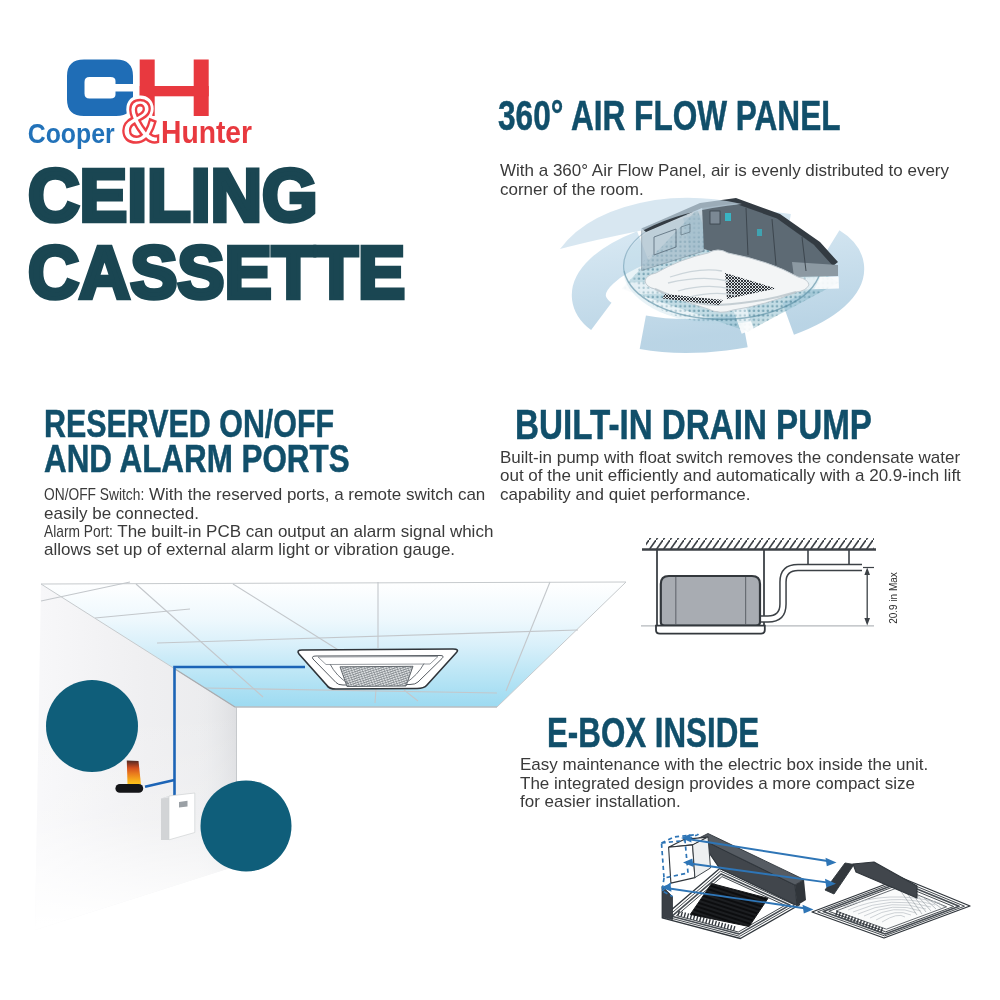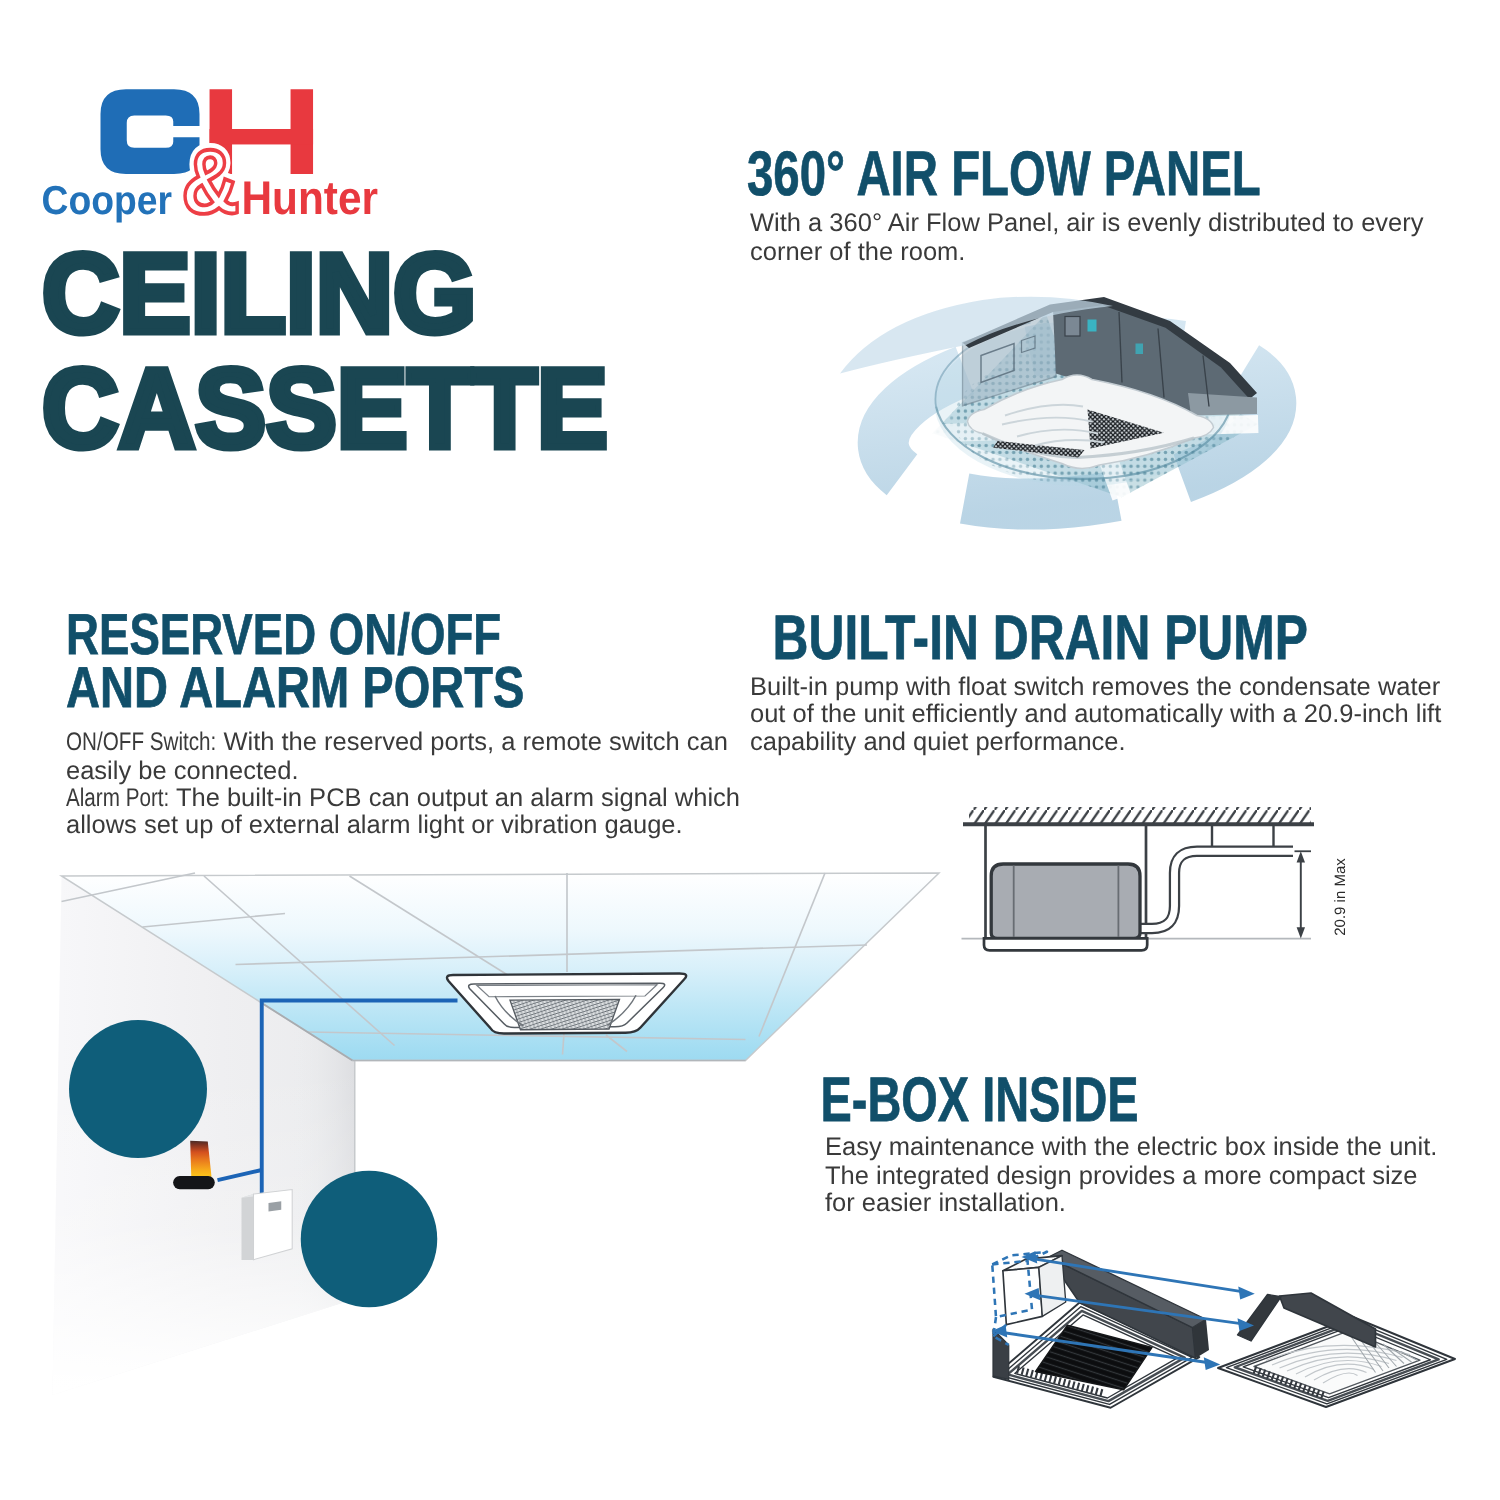--- a/index.html
+++ b/index.html
@@ -26,31 +26,31 @@
   <g font-family="Liberation Sans" font-weight="bold" font-size="61">
     <text transform="translate(121 142.3) scale(0.88 1)" fill="#fff" stroke="#fff" stroke-width="9">&amp;</text>
     <text transform="translate(121 142.3) scale(0.88 1)" fill="#fff" stroke="#ed3e45" stroke-width="2.6">&amp;</text>
   </g>
 </svg>
 
 <div class="abs big" style="left:28px;top:158.3px;transform:scaleX(0.952)">CEILING</div>
 <div class="abs big" style="left:28px;top:235px;transform:scaleX(0.943)">CASSETTE</div>
 
 <div class="abs h" style="left:498px;top:94.5px;transform:scaleX(0.752)">360° AIR FLOW PANEL</div>
-<div class="abs b" style="left:500px;top:140px">With a 360° Air Flow Panel, air is evenly distributed to every<br>corner of the room.</div>
+<div class="abs b" style="left:500px;top:162px">With a 360° Air Flow Panel, air is evenly distributed to every<br>corner of the room.</div>
 
 <div class="abs h" style="left:44px;top:405.1px;font-size:38.5px;line-height:38.5px;transform:scaleX(0.79)">RESERVED ON/OFF</div>
 <div class="abs h" style="left:44px;top:440.1px;font-size:38.5px;line-height:38.5px;transform:scaleX(0.815)">AND ALARM PORTS</div>
 <div class="abs b" style="left:44px;top:486.4px;line-height:18.2px"><span style="display:inline-block;transform:scaleX(0.81);transform-origin:0 50%;margin-right:-23.5px">ON/OFF Switch:</span> With the reserved ports, a remote switch can<br>easily be connected.<br><span style="display:inline-block;transform:scaleX(0.81);transform-origin:0 50%;margin-right:-16.2px">Alarm Port:</span> The built-in PCB can output an alarm signal which<br>allows set up of external alarm light or vibration gauge.</div>
 
 <div class="abs h" style="left:515px;top:404.4px;transform:scaleX(0.79)">BUILT-IN DRAIN PUMP</div>
 <div class="abs b" style="left:500px;top:448.5px">Built-in pump with float switch removes the condensate water<br>out of the unit efficiently and automatically with a 20.9-inch lift<br>capability and quiet performance.</div>
 
 <div class="abs h" style="left:547px;top:711.9px;transform:scaleX(0.745)">E-BOX INSIDE</div>
-<div class="abs b" style="left:550px;top:756px">Easy maintenance with the electric box inside the unit.<br>The integrated design provides a more compact size<br>for easier installation.</div>
+<div class="abs b" style="left:520px;top:756px">Easy maintenance with the electric box inside the unit.<br>The integrated design provides a more compact size<br>for easier installation.</div>
 
 <svg id="room" class="abs" style="left:0;top:560px" width="660" height="440" viewBox="0 0 660 440">
   <defs>
     <linearGradient id="ceilG" x1="0" y1="22" x2="0" y2="148" gradientUnits="userSpaceOnUse">
       <stop offset="0" stop-color="#ffffff"></stop>
       <stop offset="0.3" stop-color="#eef8fd"></stop>
       <stop offset="0.5" stop-color="#d9f0fa"></stop>
       <stop offset="0.7" stop-color="#bfe7f6"></stop>
       <stop offset="0.88" stop-color="#a9dff3"></stop>
       <stop offset="1" stop-color="#9cdaf1"></stop>

